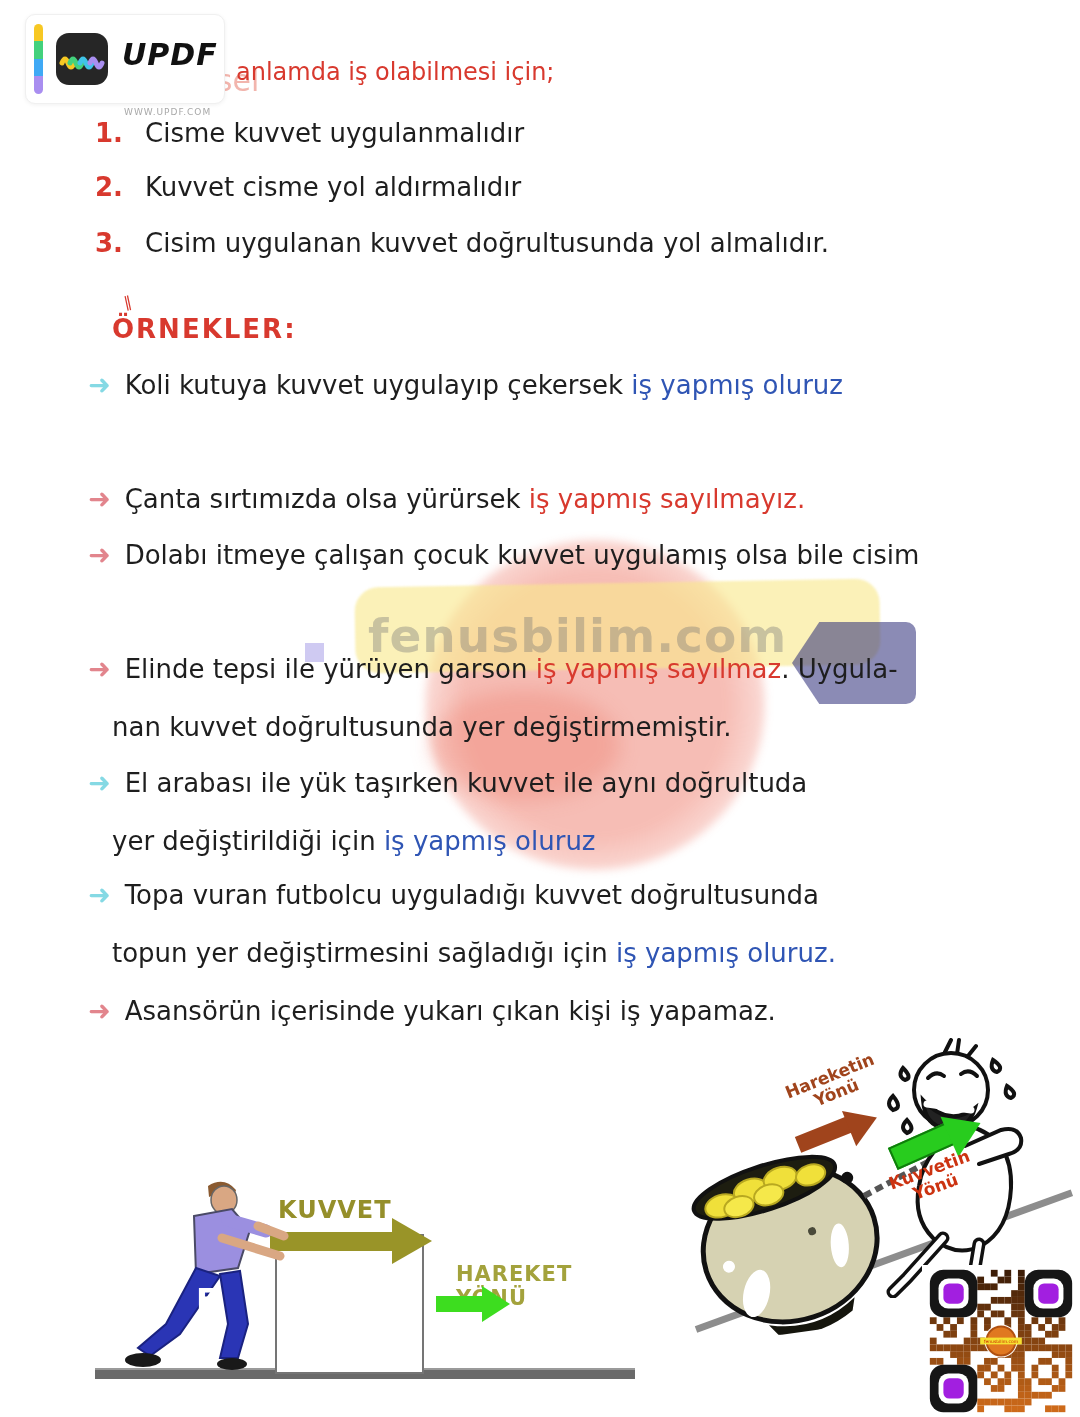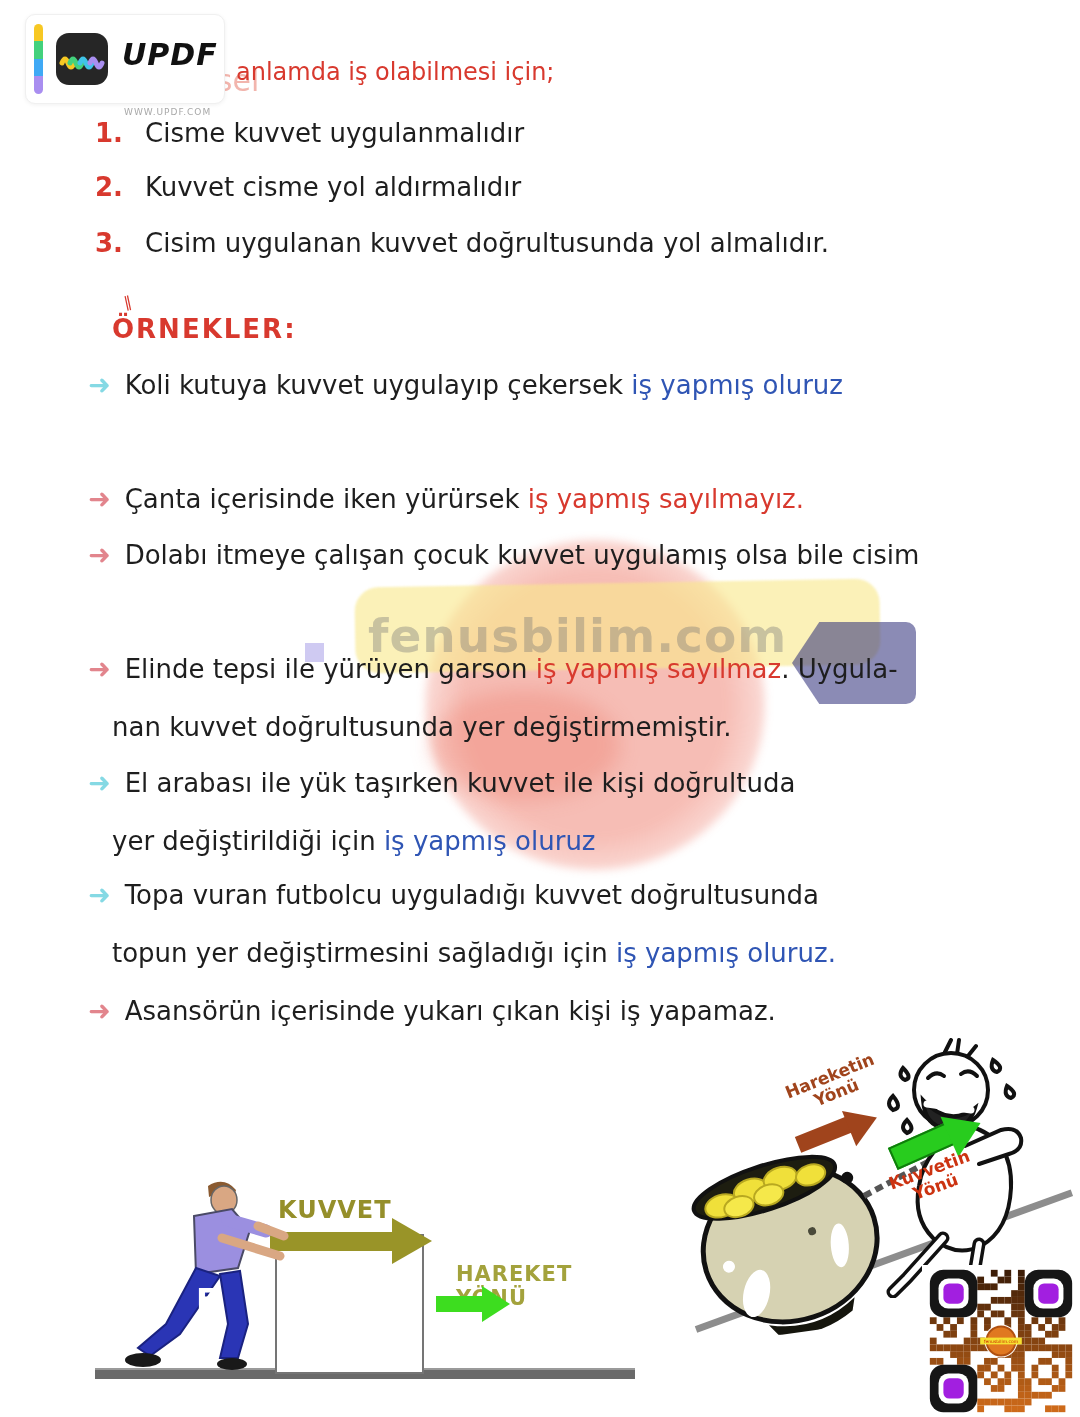--- a/index.html
+++ b/index.html
@@ -121,36 +121,36 @@
 
   <div class="abs" id="examples-tick"></div>
   <div class="abs hand c-red" id="examples-heading">ÖRNEKLER:</div>
 
   <div class="abs hand bullet-row" style="top:370px">
     <span class="arrow-glyph arrow-cyan"></span>
     <span><span class="c-ink">Koli kutuya kuvvet uygulayıp çekersek </span><span class="c-blue">iş yapmış oluruz</span></span>
   </div>
   <div class="abs hand bullet-row" style="top:484px">
     <span class="arrow-glyph arrow-pink"></span>
-    <span><span class="c-ink">Çanta içerisinde iken yürürsek </span><span class="c-red">iş yapmış sayılmayız.</span></span>
+    <span><span class="c-ink">Çanta sırtımızda olsa yürürsek </span><span class="c-red">iş yapmış sayılmayız.</span></span>
   </div>
   <div class="abs hand bullet-row" style="top:540px">
     <span class="arrow-glyph arrow-pink"></span>
     <span class="c-ink">Dolabı itmeye çalışan çocuk kuvvet uygulamış olsa bile cisim</span>
   </div>
   <div class="abs hand bullet-row" style="top:654px">
     <span class="arrow-glyph arrow-pink"></span>
     <span><span class="c-ink">Elinde tepsi ile yürüyen garson </span><span class="c-red">iş yapmış sayılmaz</span><span class="c-ink">. Uygula-</span></span>
   </div>
   <div class="abs hand cont-row" style="top:712px">
     <span class="c-ink">nan kuvvet doğrultusunda yer değiştirmemiştir.</span>
   </div>
   <div class="abs hand bullet-row" style="top:768px">
     <span class="arrow-glyph arrow-cyan"></span>
-    <span class="c-ink">El arabası ile yük taşırken  kuvvet ile kişi doğrultuda</span>
+    <span class="c-ink">El arabası ile yük taşırken  kuvvet ile aynı doğrultuda</span>
   </div>
   <div class="abs hand cont-row" style="top:826px">
     <span class="c-ink">yer değiştirildiği için </span><span class="c-blue">iş yapmış oluruz</span>
   </div>
   <div class="abs hand cont-row" style="top:938px">
     <span class="c-ink">topun yer değiştirmesini sağladığı için </span><span class="c-blue">iş yapmış oluruz.</span>
   </div>
   <div class="abs hand bullet-row" style="top:880px">
     <span class="arrow-glyph arrow-cyan"></span>
     <span class="c-ink">Topa vuran futbolcu uyguladığı kuvvet doğrultusunda</span>

